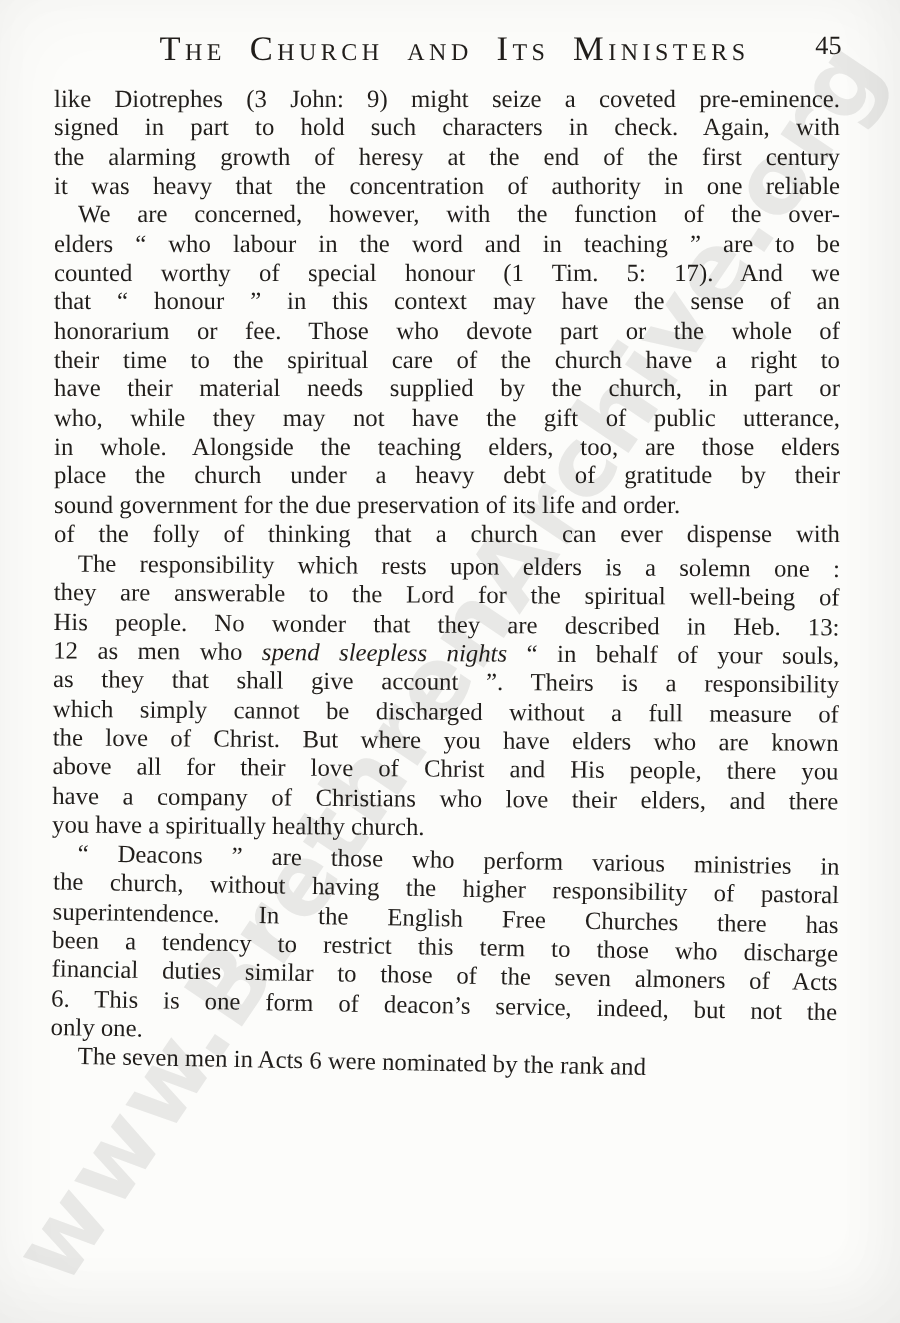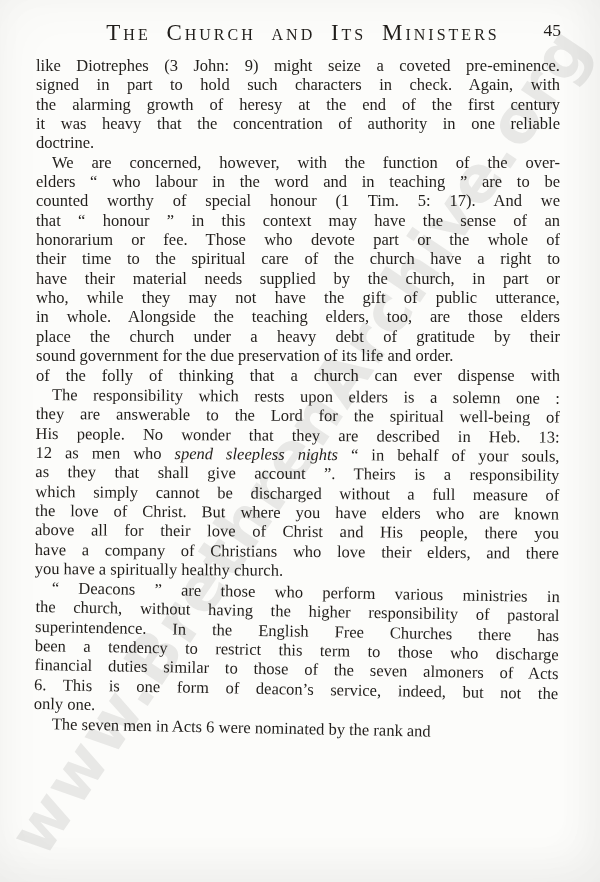--- a/index.html
+++ b/index.html
@@ -89,21 +89,20 @@
     <div class="running-title">The Church and Its Ministers</div>
     <div class="page-number">45</div>
   </div>
 
   <div class="content">
       <div class="para">
         <div class="line"><span>like Diotrephes (3 John:  9) might seize a coveted pre-eminence.</span></div>
         <div class="line"><span>signed in part to hold such characters in check.  Again, with</span></div>
         <div class="line"><span>the alarming growth of heresy at the end of the first century</span></div>
         <div class="line"><span>it was heavy that the concentration of authority in one reliable</span></div>
-        <div class="line last"><span>doctrine.</span></div>
       </div>
       <div class="para indent">
         <div class="line"><span>We are concerned, however, with the function of the over-</span></div>
         <div class="line"><span>elders “ who labour in the word and in teaching ” are to be</span></div>
         <div class="line"><span>counted worthy of special honour (1 Tim. 5: 17).  And we</span></div>
         <div class="line"><span>that “ honour ” in this context may have the sense of an</span></div>
         <div class="line"><span>honorarium or fee.  Those who devote part or the whole of</span></div>
         <div class="line"><span>their time to the spiritual care of the church have a right to</span></div>
         <div class="line"><span>have their material needs supplied by the church, in part or</span></div>
         <div class="line"><span>who, while they may not have the gift of public utterance,</span></div>

